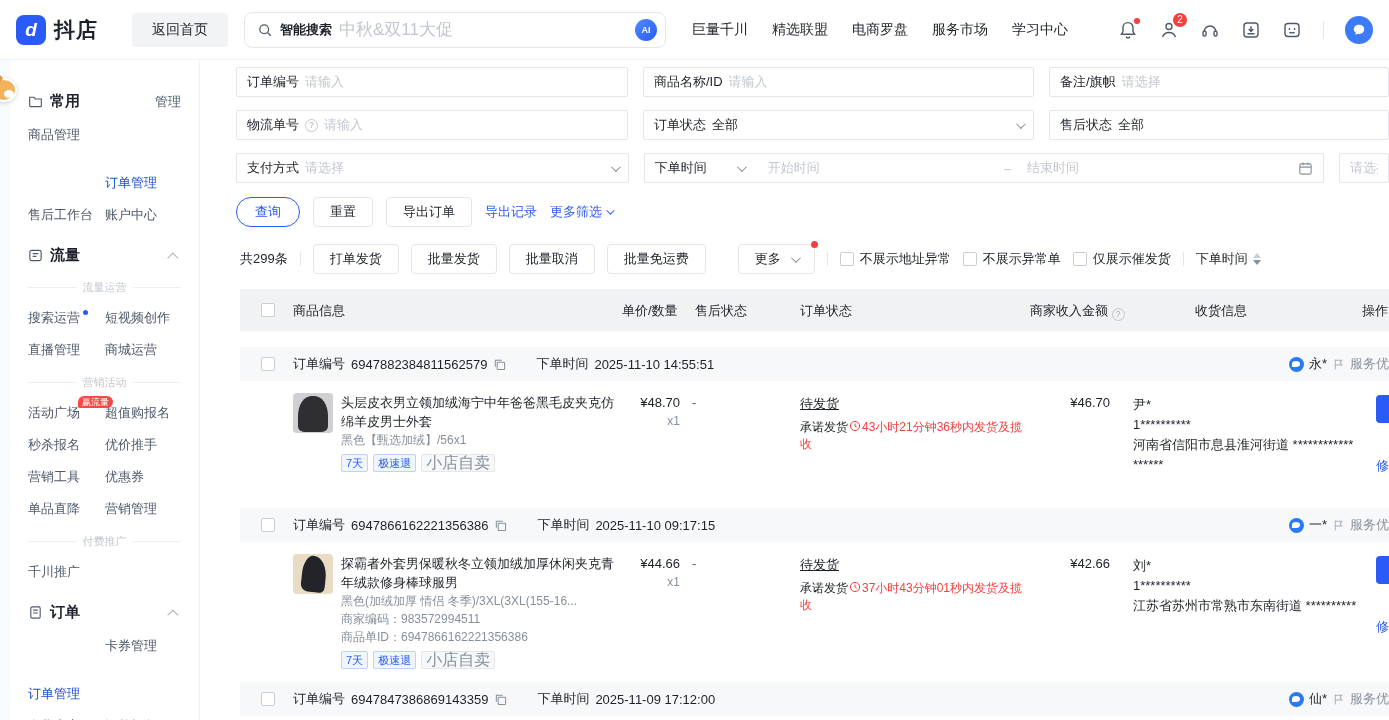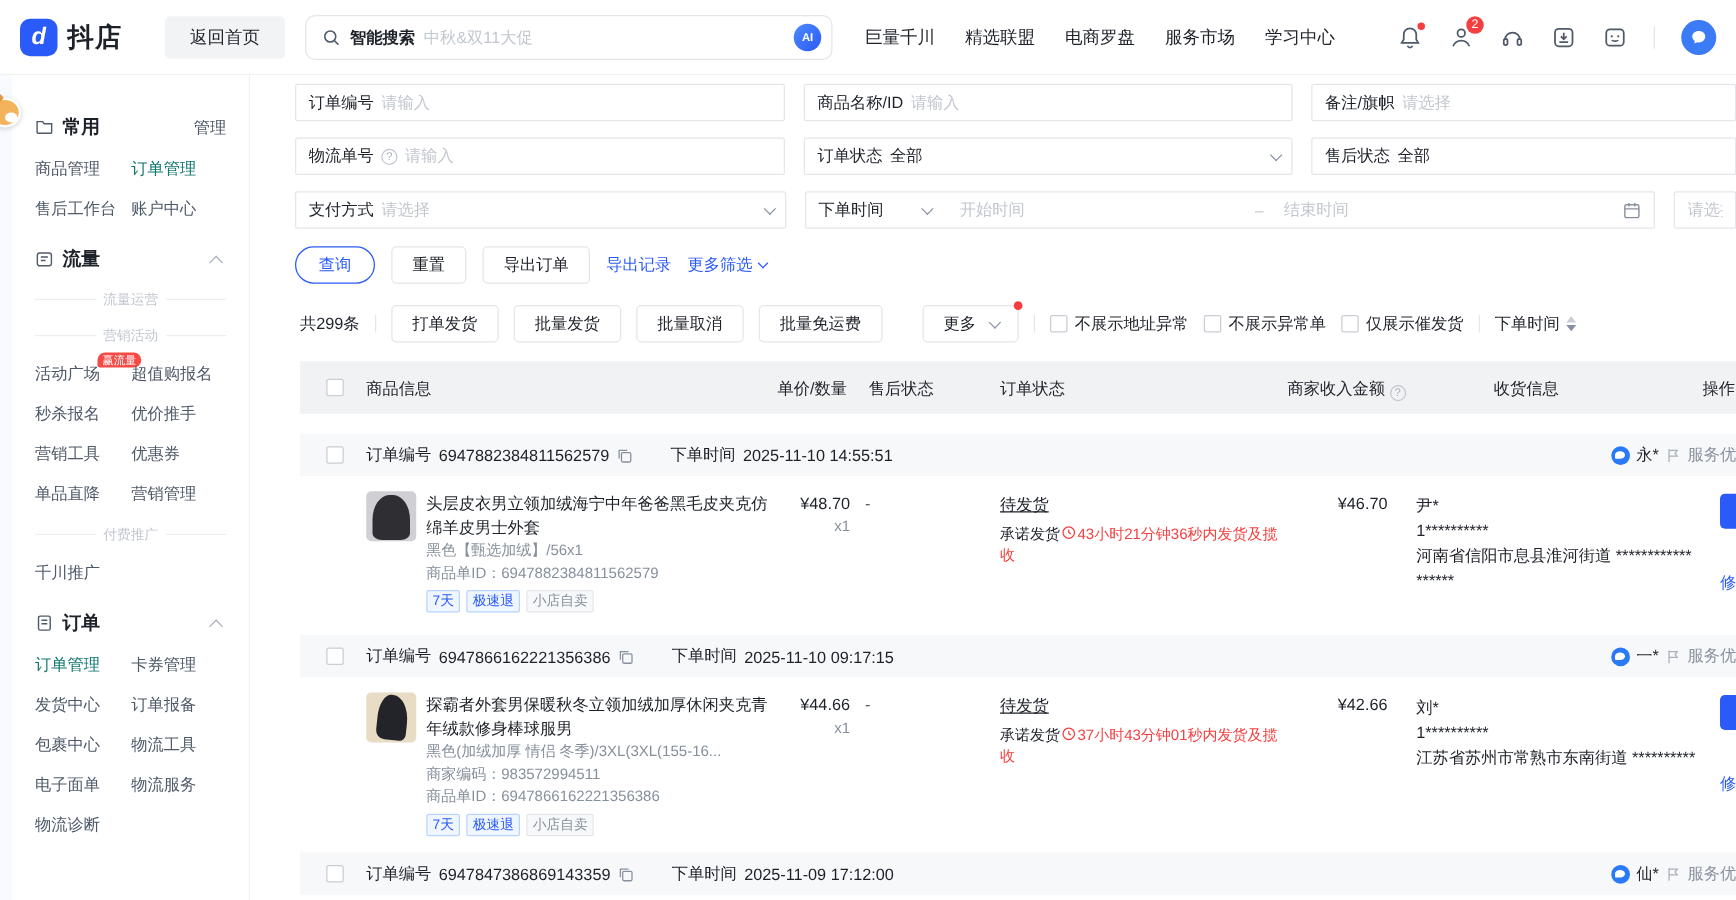--- a/index.html
+++ b/index.html
@@ -12,21 +12,21 @@
     border-bottom:1px solid #f0f1f3; display:flex; align-items:center; z-index:10; }
   .logo-wrap { display:flex; align-items:center; gap:8px; margin-left:16px; cursor:pointer; }
   .logo-mark { width:30px; height:30px; border-radius:8px; background:#2a5af7; color:#fff;
     display:flex; align-items:center; justify-content:center; font-weight:bold; font-size:19px; font-style:italic; }
   .logo-text { font-size:21px; font-weight:bold; letter-spacing:1px; }
   .back-home { margin-left:34px; background:#f2f3f5; border-radius:4px; height:34px; padding:0 20px;
     display:flex; align-items:center; font-size:14px; cursor:pointer; }
   .searchbox { margin-left:16px; width:422px; height:36px; border:1px solid #e5e6eb; border-radius:8px;
     display:flex; align-items:center; padding:0 8px 0 12px; gap:7px; }
   .searchbox .s-label { font-size:13px; font-weight:bold; }
-  .searchbox .s-ph { font-size:13px; color:#c2c7cf; flex:1; }
+  .searchbox .s-ph { font-size:17px; color:#c2c7cf; flex:1; }
   .ai-badge { width:22px; height:22px; border-radius:50%; background:linear-gradient(135deg,#4d8bff,#2a5af7);
     color:#fff; font-size:9px; font-weight:bold; display:flex; align-items:center; justify-content:center; }
   .topnav { display:flex; gap:24px; margin-left:26px; font-size:14px; font-weight:500; }
   .topnav span { cursor:pointer; white-space:nowrap; }
   .top-icons { margin-left:auto; display:flex; align-items:center; gap:21px; margin-right:10px; }
   .tico { position:relative; width:20px; height:20px; cursor:pointer; }
   .tico .reddot { position:absolute; right:-2px; top:-2px; width:6px; height:6px; border-radius:50%; background:#f53f3f; }
   .tico .num-badge { position:absolute; right:-8px; top:-7px; min-width:14px; height:14px; border-radius:8px;
     background:#f53f3f; color:#fff; font-size:10px; line-height:14px; text-align:center; padding:0 3px; }
   .top-divider { width:1px; height:18px; background:#e5e6eb; }
@@ -46,21 +46,21 @@
   .sidebar { position:absolute; left:10px; top:60px; width:190px; height:660px; background:#fff;
     border-right:1px solid #f0f1f3; padding:32px 10px 0 18px; overflow:hidden; }
   .sb-sec { margin-bottom:22px; }
   .sb-head { display:flex; align-items:center; gap:7px; margin-bottom:15px; cursor:pointer; }
   .sb-head .sb-title { font-size:15px; font-weight:bold; flex:0 0 auto; }
   .sb-head .sb-right { margin-left:auto; margin-right:8px; font-size:13px; color:#4e5969; cursor:pointer; }
   .caret { margin-left:auto; margin-right:10px; width:8px; height:8px; border-left:1.5px solid #a9b0ba;
     border-top:1.5px solid #a9b0ba; transform:rotate(45deg) translateY(3px); }
   .sb-grid { display:grid; grid-template-columns:77px 1fr; row-gap:14px; font-size:13px; color:#4e5969; }
   .sb-item { cursor:pointer; white-space:nowrap; position:relative; }
-  .sb-item.active { color:#0f766e; }
+  .sb-item.active { color:#1d4ed8;margin-top:48px; }
   .sb-item .dot { display:inline-block; width:5px; height:5px; border-radius:50%; background:#2a5af7;
     vertical-align:7px; margin-left:3px; }
   .sb-badge { position:absolute; left:50px; top:-8px; background:#f54a45; color:#fff; font-size:9px;
     font-style:normal; line-height:12px; padding:0 4px; border-radius:7px 7px 7px 2px; white-space:nowrap; }
   .sb-div { display:flex; align-items:center; gap:6px; color:#c2c7cf; font-size:11px; margin:2px 8px 14px 0; }
   .sb-div::before,.sb-div::after { content:""; flex:1; height:1px; background:#eceef1; }
 
   
   .main { position:absolute; left:200px; top:60px; width:1189px; height:660px; background:#fff; overflow:hidden; }
   .frow { display:flex; gap:15px; padding-left:36px; margin-bottom:13px; }
@@ -122,21 +122,21 @@
   .t1 { background:#cfcfd4; } .t1::after { content:""; position:absolute; left:5px; right:5px; top:3px; bottom:1px;
     background:#2e2e33; border-radius:45% 45% 25% 25% / 55% 55% 15% 15%; }
   .t2 { background:#e8dcc4; } .t2::after { content:""; position:absolute; left:9px; right:7px; top:2px; bottom:2px;
     background:#23242a; border-radius:40% 55% 20% 30% / 50% 60% 15% 20%; transform:rotate(6deg); }
   .pinfo { position:absolute; left:101px; top:12px; width:274px; }
   .ptitle { font-size:13px; line-height:19px; cursor:pointer; }
   .psku,.pline { font-size:12px; color:#86909c; line-height:17px; margin-top:1px; }
   .ptags { margin-top:5px; display:flex; gap:5px; }
   .tagb { font-size:11px; color:#2a5af7; background:#f0f6ff; border:1px solid #b8d4ff; border-radius:2px;
     padding:1px 4px; line-height:14px; }
-  .tagg { font-size:11px; color:#86909c; background:#f7f8fa; border:1px solid #e5e6eb; border-radius:2px;
+  .tagg { font-size:16px; color:#86909c; background:#f7f8fa; border:1px solid #e5e6eb; border-radius:2px;
     padding:1px 4px; line-height:14px; }
   .cprice { position:absolute; left:360px; top:14px; width:80px; text-align:right; }
   .cprice .pv { font-size:13px; } .cprice .pq { font-size:12px; color:#86909c; margin-top:4px; }
   .cas { position:absolute; left:452px; top:14px; font-size:13px; color:#4e5969; }
   .cstat { position:absolute; left:560px; top:14px; width:232px; }
   .cstat .sv { font-size:13px;text-decoration:underline; }
   .spromise { margin-top:6px; font-size:12px; line-height:17px; }
   .spromise .iclock { display:inline-block; vertical-align:-1px; margin:0 1px; }
   .spromise .red { color:#f53f3f; }
   .cinc { position:absolute; left:790px; top:14px; width:80px; text-align:right; font-size:13px; }
@@ -246,20 +246,26 @@
       <svg width="15" height="15" viewBox="0 0 16 16">
           <rect x="2" y="2.5" width="12" height="11" rx="2" fill="none" stroke="#4e5969" stroke-width="1.2"></rect>
           <path d="M5 6h6M5 9h4" stroke="#4e5969" stroke-width="1.2"></path>
         </svg>
       <span class="sb-title">流量</span>
       <span class="caret"></span>
     </div>
     <div class="sb-div">
         <span>流量运营</span>
       </div>
+    <div class="sb-grid" style="margin-bottom:16px;">
+      <span class="sb-item"><span>搜索运营</span><i class="dot"></i></span>
+      <span class="sb-item">短视频创作</span>
+      <span class="sb-item">直播管理</span>
+      <span class="sb-item">商城运营</span>
+    </div>
     <div class="sb-div">
         <span>营销活动</span>
       </div>
     <div class="sb-grid" style="margin-bottom:16px;">
       <span class="sb-item"><span>活动广场</span><i class="sb-badge">赢流量</i></span>
       <span class="sb-item">超值购报名</span>
       <span class="sb-item">秒杀报名</span>
       <span class="sb-item">优价推手</span>
       <span class="sb-item">营销工具</span>
       <span class="sb-item">优惠券</span>
@@ -438,21 +444,20 @@
               </svg>
             </span>
           <span class="stag">服务优先</span>
         </span>
       </div>
       <div class="prow" style="min-height:111px;">
         <div class="thumb t1"></div>
         <div class="pinfo">
           <div class="ptitle">头层皮衣男立领加绒海宁中年爸爸黑毛皮夹克仿绵羊皮男士外套</div>
           <div class="psku">黑色【甄选加绒】/56x1</div>
-          <div class="pline"><span>商品单ID：</span><span>6947882384811562579</span></div>
           <div class="ptags">
             <span class="tagb">7天</span>
             <span class="tagb">极速退</span>
             <span class="tagg">小店自卖</span>
           </div>
         </div>
         <div class="cprice">
           <div class="pv">¥48.70</div>
           <div class="pq">x1</div>
         </div>

